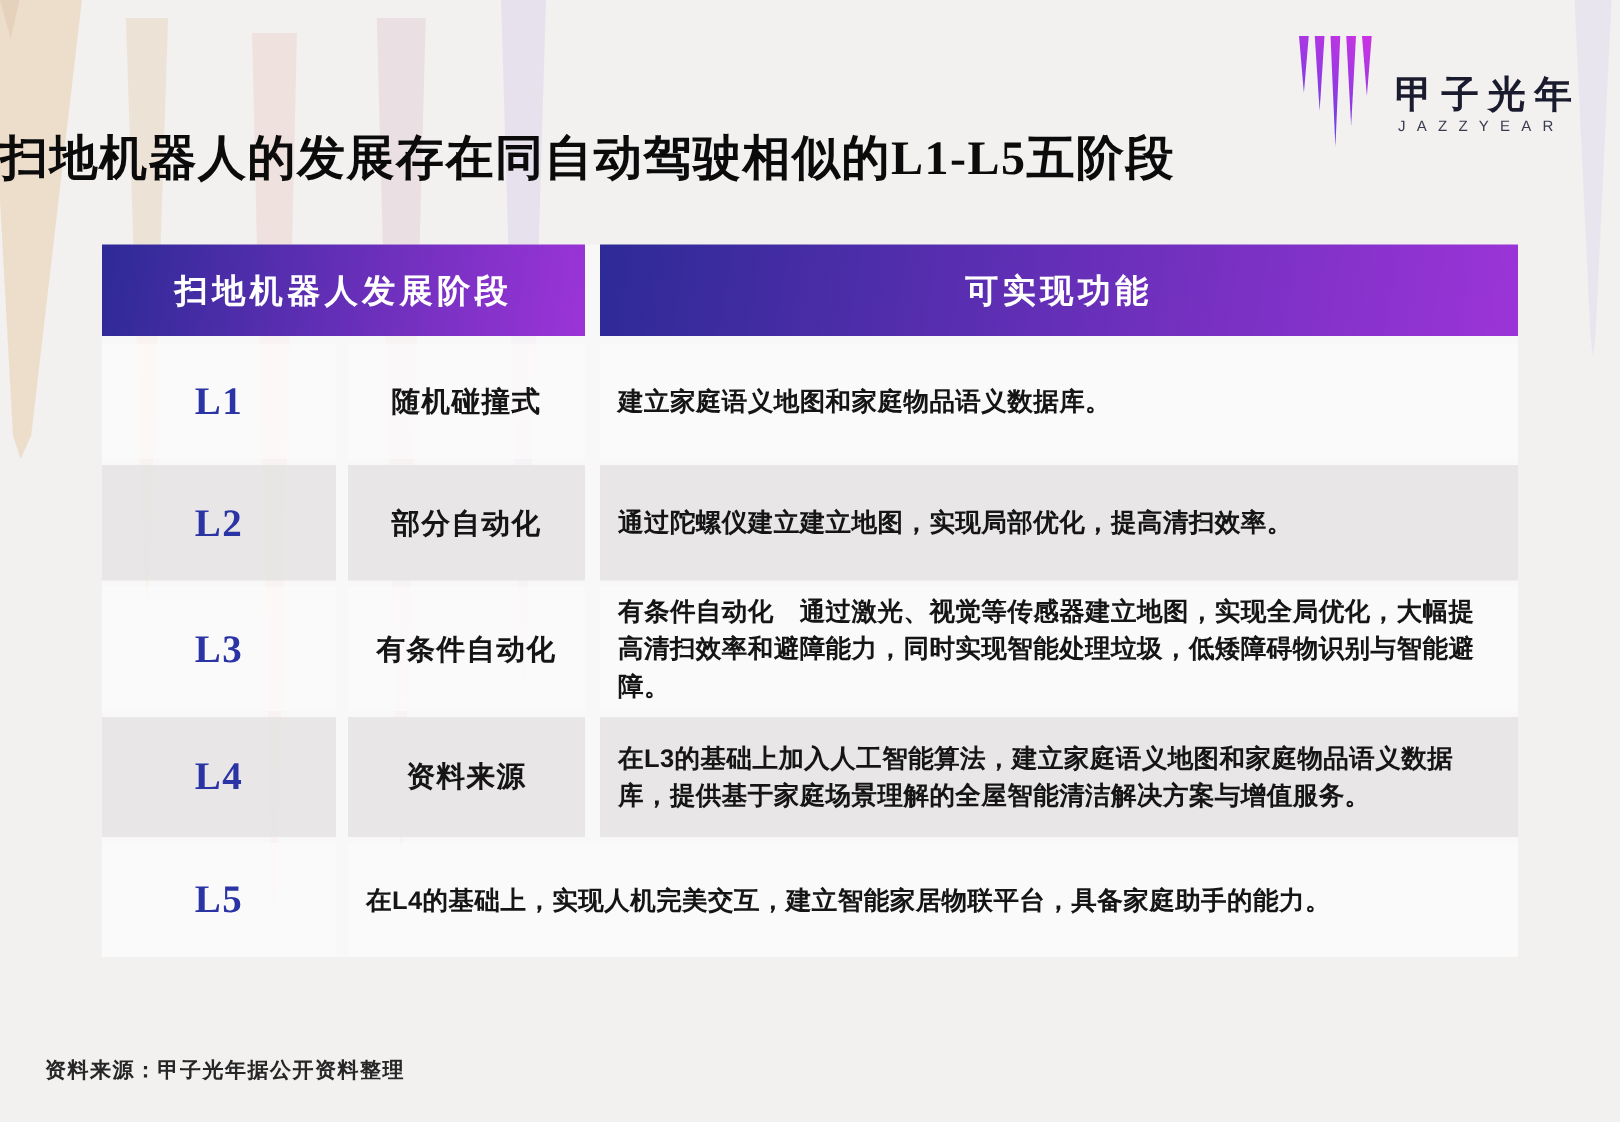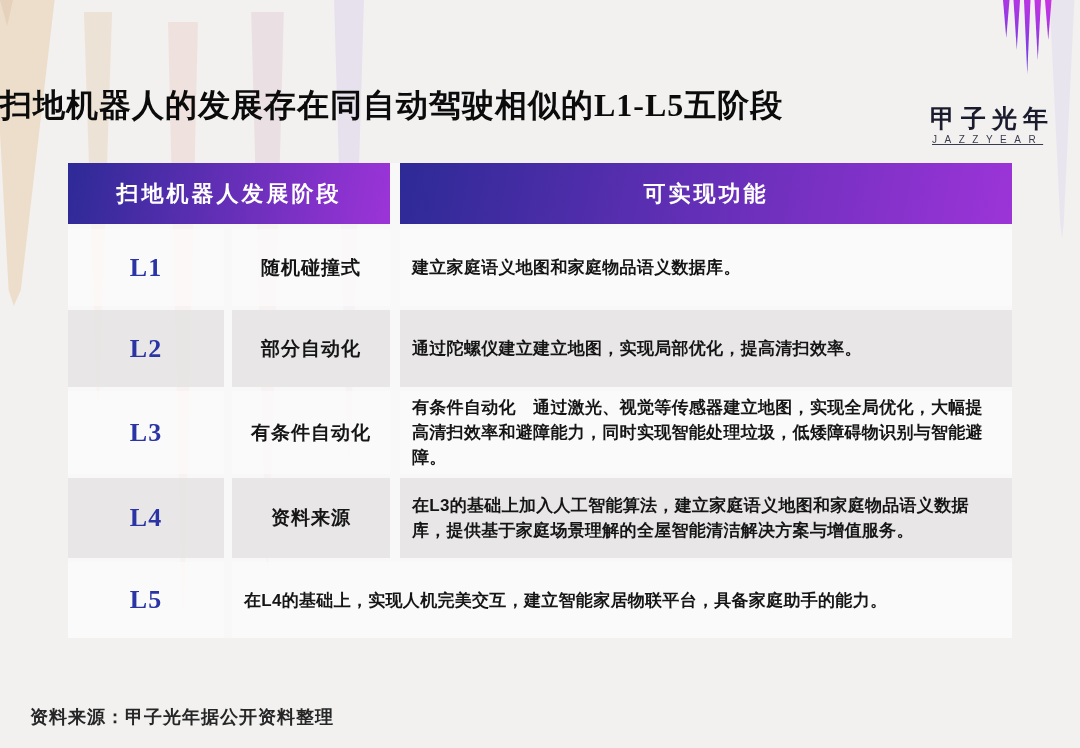--- a/index.html
+++ b/index.html
@@ -14,27 +14,27 @@
   .bg-stripe.s-big{left:-8px;top:-12px;width:64px;height:318px;background:#ecdcc7;opacity:.92;
     clip-path:polygon(0 0,100% 0,45% 95%,34% 100%,26% 95%);}
   .bg-stripe.s-a{left:82px;top:12px;width:32px;height:392px;background:#ead9c4;opacity:.6;}
   .bg-stripe.s-b{left:166px;top:22px;width:34px;height:596px;background:#ecd6d0;opacity:.55;}
   .bg-stripe.s-c{left:249px;top:12px;width:37px;height:562px;background:#e2cdd3;opacity:.5;}
   .bg-stripe.s-d{left:332px;top:0;width:34px;height:462px;background:#dcd4ea;opacity:.55;}
   .bg-stripe.s-e{left:1048px;top:0;width:28px;height:238px;background:#e0d9ee;opacity:.5;}
   .bg-wedge{position:absolute;left:0;top:0;width:13px;height:26px;background:#9c3a33;opacity:.9;
     clip-path:polygon(0 0,100% 0,55% 100%);pointer-events:none;}
   
-  .logo{position:absolute;right:26px;top:0;display:flex;align-items:flex-end;gap:13px;flex-direction:column;}
+  .logo{position:absolute;right:26px;top:24px;display:flex;align-items:center;gap:13px;}
   .logo svg{display:block;}
   .logo-texts{margin-top:15px;}
   .logo-cn{font-family:"Liberation Serif","DejaVu Serif",serif;font-weight:600;font-size:25px;
     letter-spacing:6px;color:#1b1b2e;white-space:nowrap;line-height:1;}
   .logo-en{font-size:10px;letter-spacing:7.5px;color:#3a3a4e;margin-top:4px;padding-left:2px;
-    white-space:nowrap;line-height:1;text-decoration:underline;}
+    white-space:nowrap;line-height:1;}
   
   .slide-title{position:absolute;left:0;top:84px;width:100%;
     font-family:"Liberation Serif","DejaVu Serif",serif;font-weight:900;font-size:32px;
     letter-spacing:1px;color:#0b0b0b;}
   
   .tbl{position:absolute;left:68px;top:163px;width:944px;background:rgba(252,251,251,0.7);}
   .trow{display:flex;margin-bottom:4px;}
   .trow.head{margin-bottom:5px;}
   .cell{display:flex;align-items:center;justify-content:center;box-sizing:border-box;}
   .th{height:61px;background:linear-gradient(100deg,var(--header-gradient-start,#2d2a96) 0%,var(--header-gradient-end,#9c34d8) 100%);
@@ -46,21 +46,21 @@
     letter-spacing:1px;color:var(--level-text,#2a34a5);}
   .c-stage{width:158px;margin-right:10px;font-weight:700;font-size:19px;letter-spacing:1px;color:#151515;}
   .c-desc{flex:1;justify-content:flex-start;text-align:left;font-weight:700;font-size:17px;
     line-height:25px;letter-spacing:0.3px;color:#151515;padding:4px 14px 4px 12px;}
   .r-light .cell{background:rgba(253,252,252,0.55);}
   .r-gray  .cell{background:rgba(230,228,228,0.93);}
   .h77 .cell{min-height:77px;font-family:Liberation Serif, serif;} .h83 .cell{min-height:83px;}
   .h80 .cell{min-height:80px;} .h76 .cell{min-height:76px;}
   .trow:last-child{margin-bottom:0;}
   
-  .source-note{position:absolute;left:30px;top:705px;font-weight:700;font-size:18px;
+  .source-note{position:absolute;left:30px;top:705px;font-weight:700;font-size:14px;
     letter-spacing:1px;color:#262626;}
 </style>
 </head>
 <body>
 
 <div id="slide">
 
   <div class="bg-wedge"></div>
   <div class="bg-stripe s-big"></div>
   <div class="bg-stripe s-a"></div>

